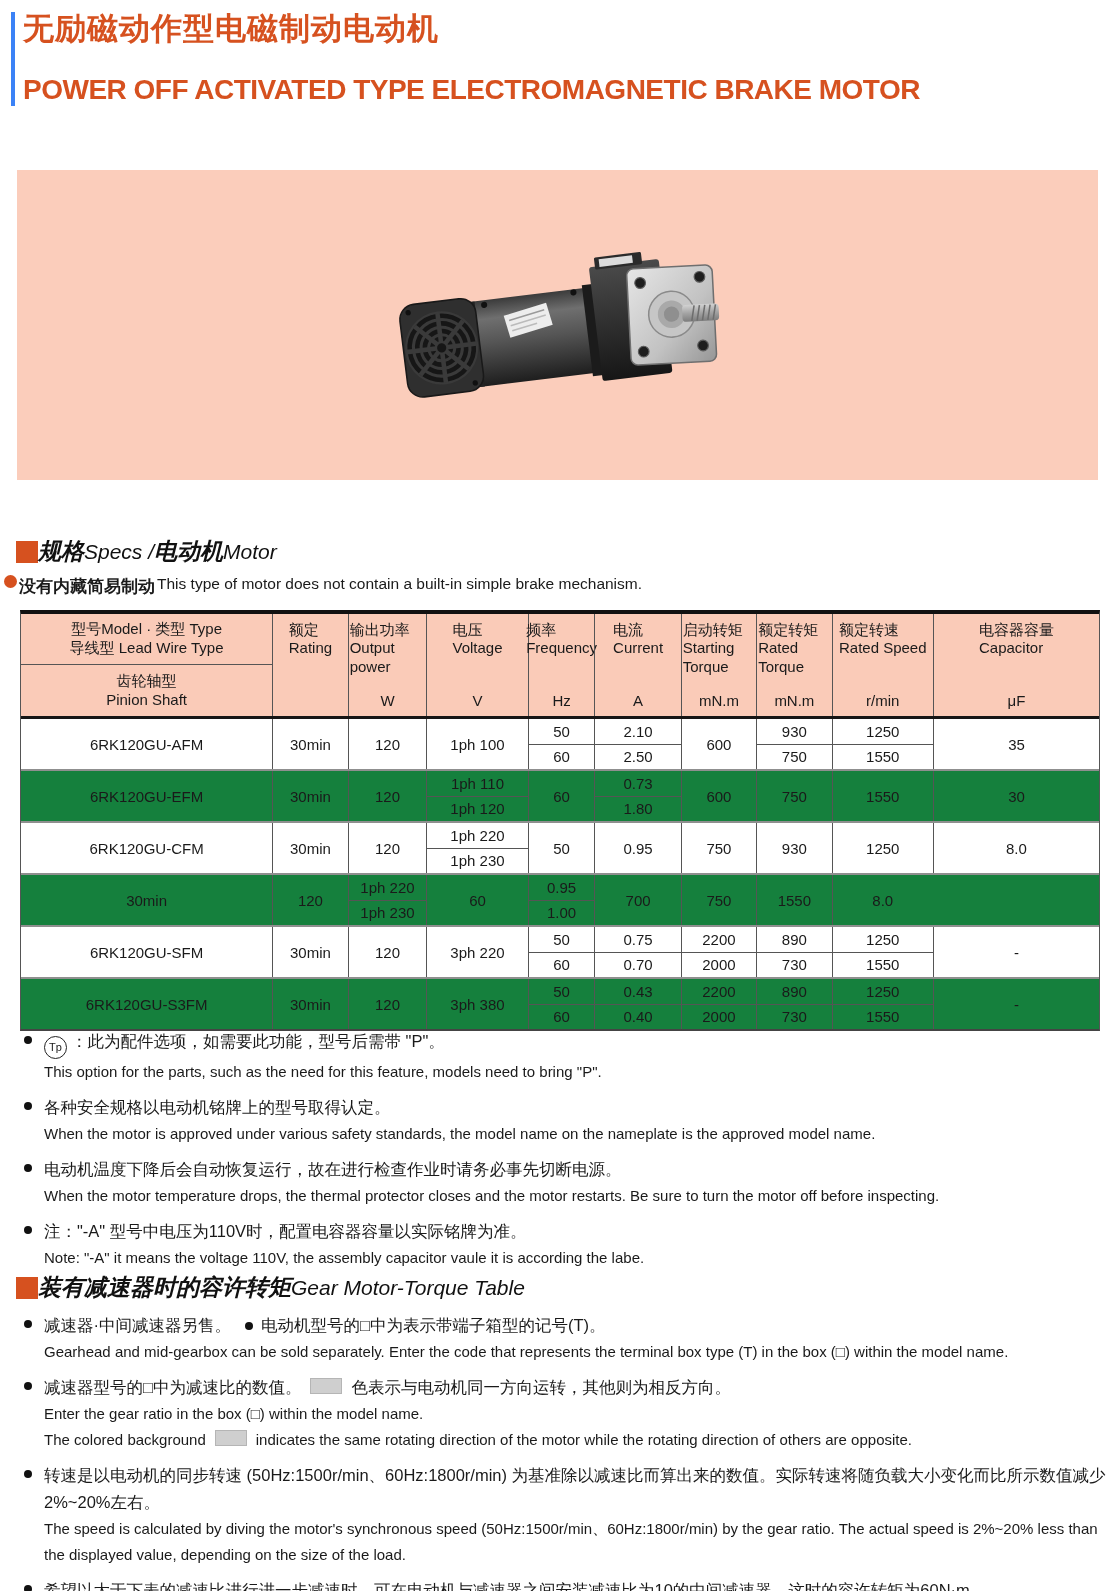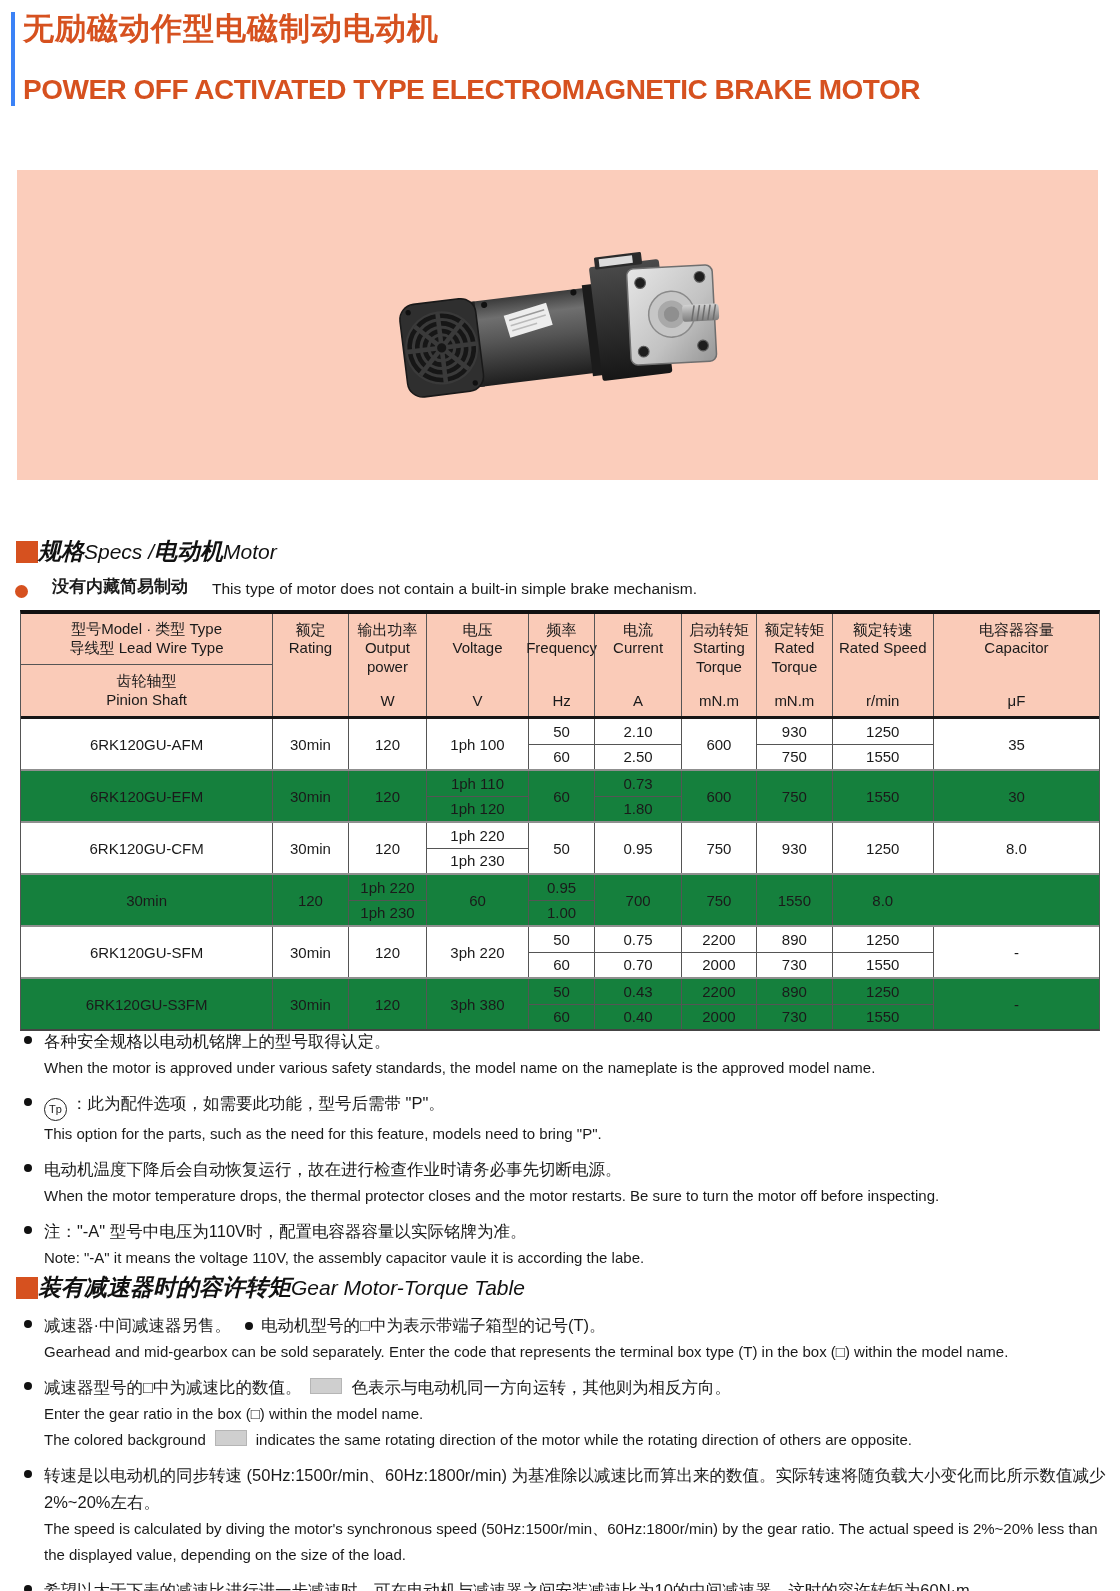--- a/index.html
+++ b/index.html
@@ -21,33 +21,33 @@
   .banner{position:absolute;top:170px;left:17px;width:1081px;height:310px;background:#FBCDBB;}
   .motor-wrap{position:absolute;left:378px;top:62px;width:330px;height:178px;}
 
   
   .sec-head{position:absolute;left:16px;display:flex;align-items:center;font-style:italic;}
   .sec-head .sq{width:22px;height:22px;background:#D6511F;flex:0 0 auto;}
   .sec-head .t{font-size:23px;color:#111;}
   .sec-head .zh{font-weight:bold;}
   .sec-head .en{font-weight:normal;font-size:21px;}
 
-  .spec-bullet{position:absolute;top:575px;left:15px;display:flex;align-items:flex-end;gap:24px;}
+  .spec-bullet{position:absolute;top:575px;left:4px;display:flex;align-items:flex-start;gap:2px;}
   .odot{width:13px;height:13px;border-radius:50%;background:#D6511F;flex:0 0 auto;}
   .spec-bullet .zh{font-size:17px;font-weight:bold;}
   .spec-bullet .en{font-size:15.5px;}
 
   
   .spec-table{position:absolute;top:610px;left:20px;width:1078px;
       border-left:1px solid #555;border-right:1px solid #555;
       border-top:4px solid #111;border-bottom:2px solid #444;font-size:15px;}
   .grid{display:grid;grid-template-columns:23.3% 7% 7.3% 9.4% 6.2% 8% 7% 7% 9.4% 1fr;}
   .thead{background:#FACBB8;height:102px;border-bottom:3px solid #161616;}
   .hc{border-left:1px solid #555;display:flex;flex-direction:column;justify-content:space-between;
-      align-items:center;text-align:center;padding:7px 1px 6px 1px;line-height:1.22;}
+      align-items:center;text-align:left;padding:7px 1px 6px 1px;line-height:1.22;}
   .hc:first-child{border-left:none;}
   .hc .hunit{font-size:15px;}
   .hc-model{justify-content:flex-start;padding:0;}
   .mh-top,.mh-bot{width:100%;height:51px;display:flex;flex-direction:column;justify-content:center;align-items:center;line-height:1.25;}
   .mh-top{border-bottom:1px solid #555;box-sizing:border-box;}
   .trow{height:50px;}
   .trow.alt{background:#15803d;}
   .trow + .trow{border-top:2px solid #8f8f8f;}
   .tc{border-left:1px solid #555;display:flex;align-items:center;justify-content:center;text-align:center;}
   .tc:first-child{border-left:none;}
@@ -535,32 +535,32 @@
         </div>
       <div class="tc">
           <span>-</span>
         </div>
     </div>
   </div>
 
   <div class="notes" style="top:1028px;">
     <div class="note">
       <span class="ndot"></span>
-      <div class="nzh">各种安全规格以电动机铭牌上的型号取得认定。</div>
-      <div class="nen">When the motor is approved under various safety standards, the model name on the nameplate is the approved model name.</div>
-    </div>
-    <div class="note">
-      <span class="ndot"></span>
       <div class="nzh"><span class="tp">
             <span>Tp</span>
           </span><span>：此为配件选项，如需要此功能，型号后需带 "P"。</span></div>
       <div class="nen">This option for the parts, such as the need for this feature, models need to bring "P".</div>
     </div>
     <div class="note">
       <span class="ndot"></span>
+      <div class="nzh">各种安全规格以电动机铭牌上的型号取得认定。</div>
+      <div class="nen">When the motor is approved under various safety standards, the model name on the nameplate is the approved model name.</div>
+    </div>
+    <div class="note">
+      <span class="ndot"></span>
       <div class="nzh">电动机温度下降后会自动恢复运行，故在进行检查作业时请务必事先切断电源。</div>
       <div class="nen">When the motor temperature drops, the thermal protector closes and the motor restarts. Be sure to turn the motor off before inspecting.</div>
     </div>
     <div class="note">
       <span class="ndot"></span>
       <div class="nzh">注："-A" 型号中电压为110V时，配置电容器容量以实际铭牌为准。</div>
       <div class="nen">Note: "-A" it means the voltage 110V, the assembly capacitor vaule it is according the labe.</div>
     </div>
   </div>
 

